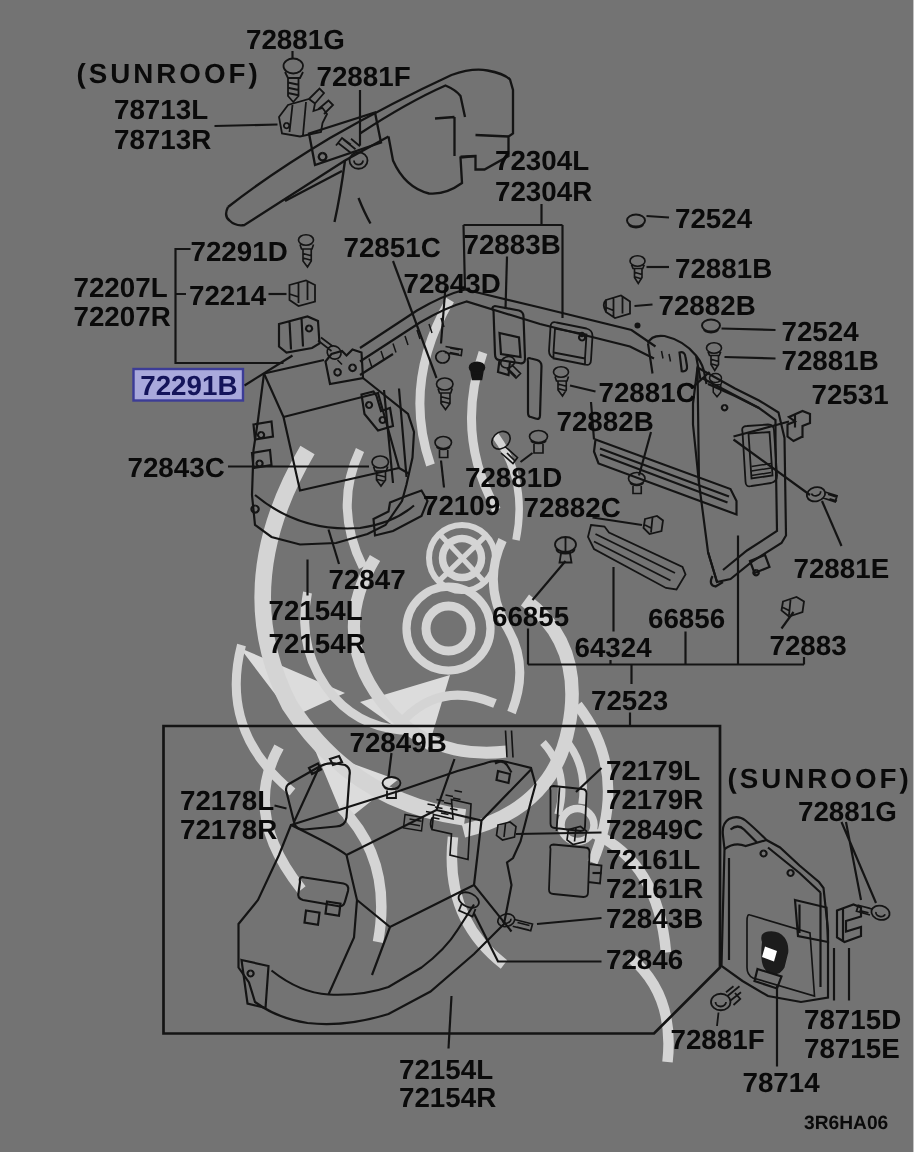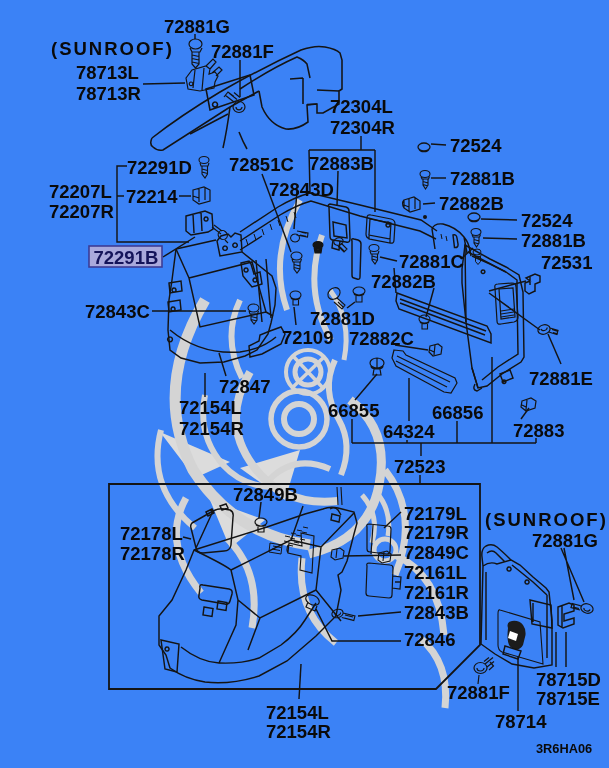--- a/index.html
+++ b/index.html
@@ -1,16 +1,16 @@
 <!DOCTYPE html>
 <html><head>
 <meta charset="utf-8">
 <style>
 html,body{margin:0;padding:0;background:#ffffff;}
-#page{position:relative;width:609px;height:768px;background:#3b82f6;overflow:hidden;}
+#page{position:relative;width:609px;height:768px;background:#737373;overflow:hidden;}
 svg{position:absolute;top:0;left:0;}
 </style>
 </head>
 <body>
 <div id="page">
 <svg width="609" height="768" viewBox="0 0 609 768">
 
 <g id="watermark" stroke="#d4d4d4" fill="none" stroke-width="8" opacity="1">
   <circle cx="308" cy="372" r="13" stroke-width="5"></circle>
   <circle cx="308" cy="372" r="22" stroke-width="4"></circle>

